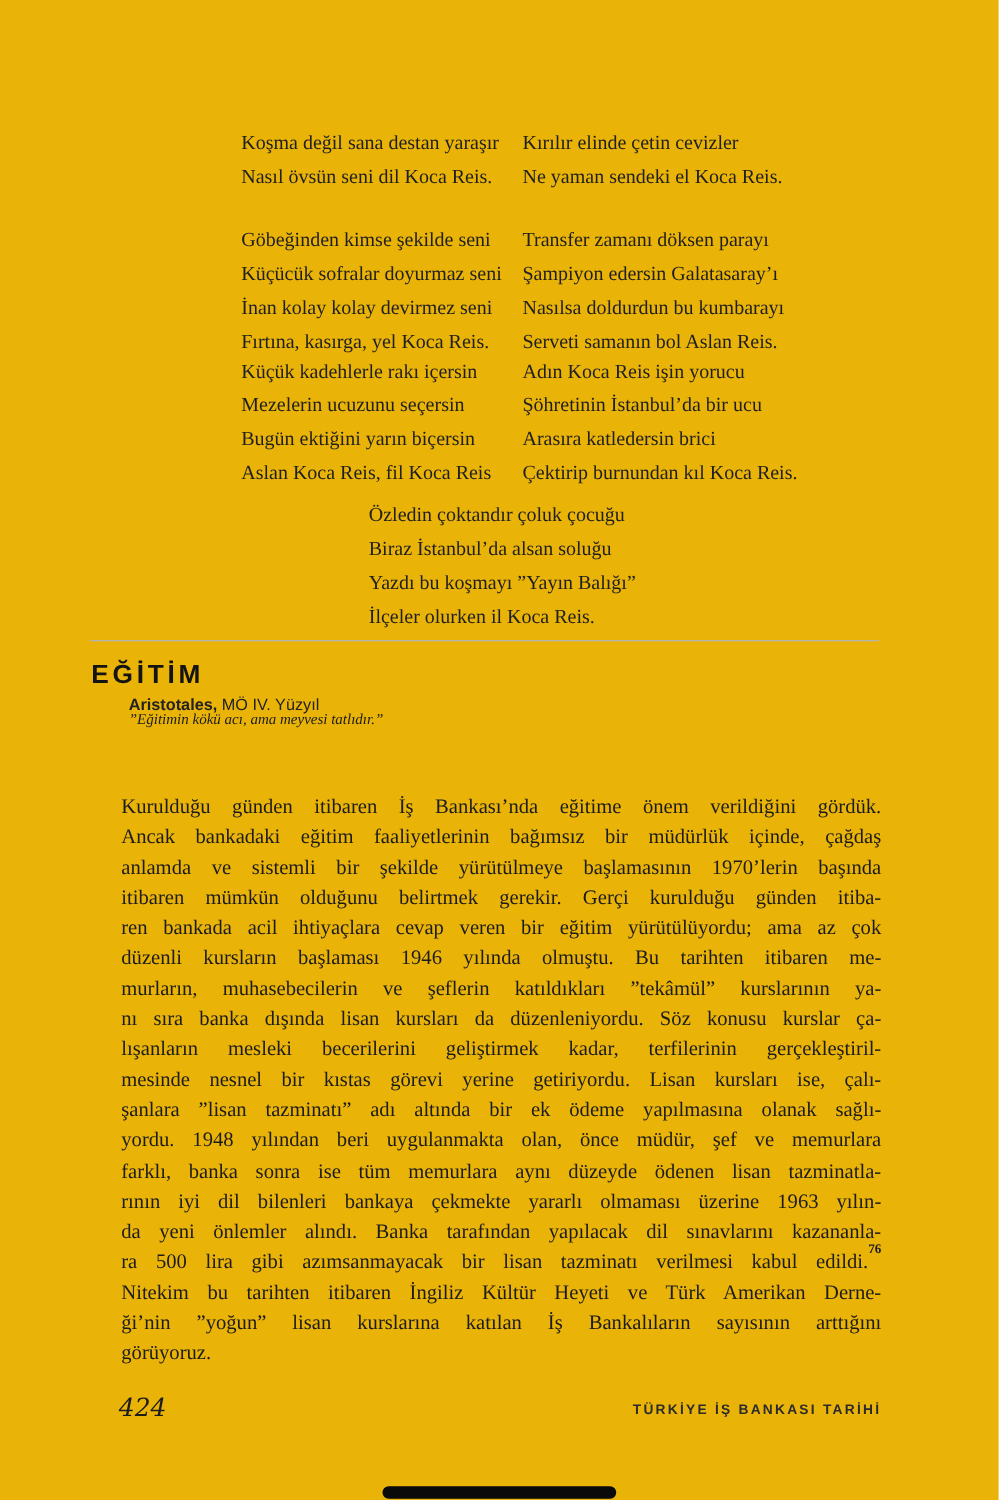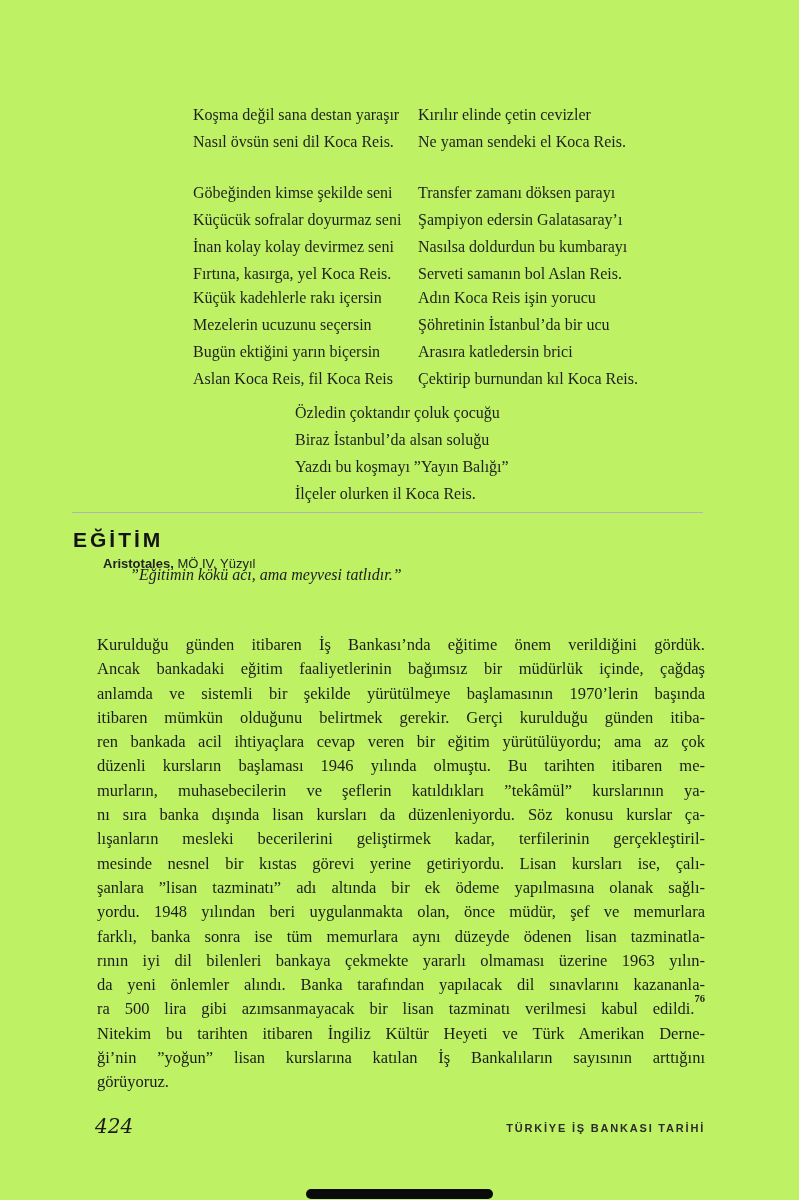--- a/index.html
+++ b/index.html
@@ -1,36 +1,36 @@
 <!DOCTYPE html>
 <html><head>
 <meta charset="utf-8">
 <style>
   html,body { margin:0; padding:0; background:#ffffff; }
   .page {
-    position:relative; width:799px; height:1200px; background:#bef264;
+    position:relative; width:799px; height:1200px; background:#eab308;
     font-family:"Liberation Serif", serif; color:#1c1c1c; overflow:hidden;
   }
   
   .stanza { position:absolute; left:0; width:100%; }
   .pcol { position:absolute; top:0; }
   .pcol-left  { left:193px; }
   .pcol-right { left:418px; }
   .pcol-center{ left:295px; }
   .pline { font-size:16px; line-height:27px; white-space:nowrap; color:#1f1f1f; }
   
   .sect-rule { position:absolute; left:72px; top:512px; width:631px; height:1px; background:#b4b4b4; }
   .heading {
     position:absolute; left:73px; top:514px;
     font-family:"Liberation Sans", sans-serif; font-weight:700;
     font-size:21px; letter-spacing:3px; color:#141414; white-space:nowrap;
   }
   .quote {
     position:absolute; left:103px; top:562px;
-    font-style:italic; font-size:16px; line-height:26px; color:#1c1c1c; white-space:nowrap;margin-left:27px;
+    font-style:italic; font-size:12px; line-height:26px; color:#1c1c1c; white-space:nowrap;
   }
   .attr {
     position:absolute; left:103px; top:556px;
     font-family:"Liberation Sans", sans-serif; font-size:13px; color:#222; white-space:nowrap;
   }
   .attr .attr-name { font-weight:700; }
   .attr .attr-src  { font-weight:400; }
   
   .bodyblock {
     position:absolute; left:97px; top:633px; width:608px;

